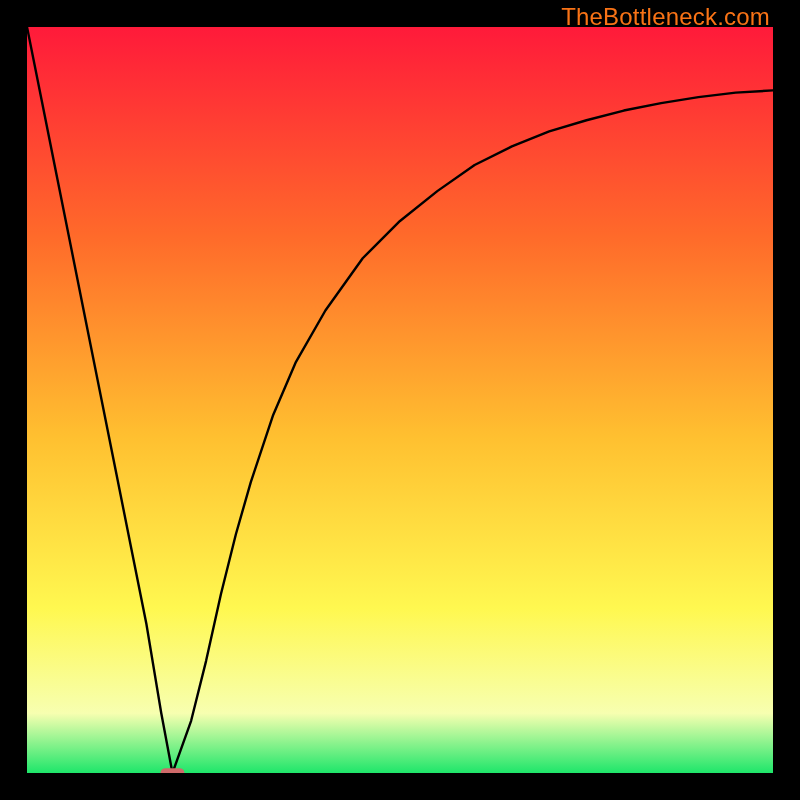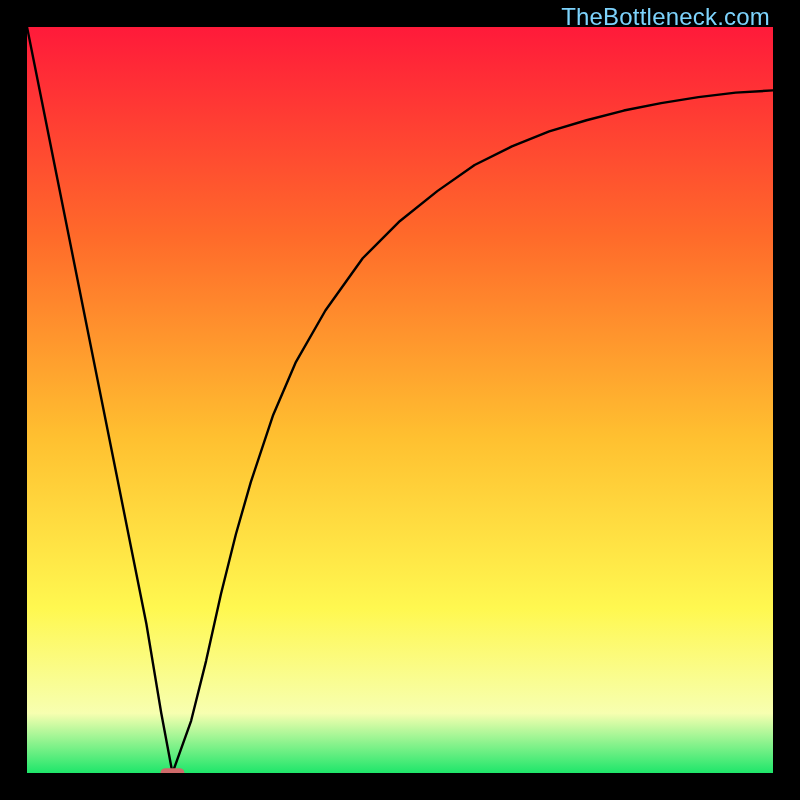--- a/index.html
+++ b/index.html
@@ -25,21 +25,21 @@
     width: 746px;
     height: 746px;
   }
   .watermark {
     position: absolute;
     top: 3px;
     right: 30px;
     font-family: Arial, Helvetica, sans-serif;
     font-size: 24px;
     font-weight: 500;
-    color: #7dd3fc;
+    color: #f97316;
     letter-spacing: 0.2px;
   }
 </style>
 </head>
 <body>
 
 <div class="frame">
   <div class="watermark">TheBottleneck.com</div>
   <svg class="plot" viewBox="0 0 746 746" preserveAspectRatio="none">
     <defs>

